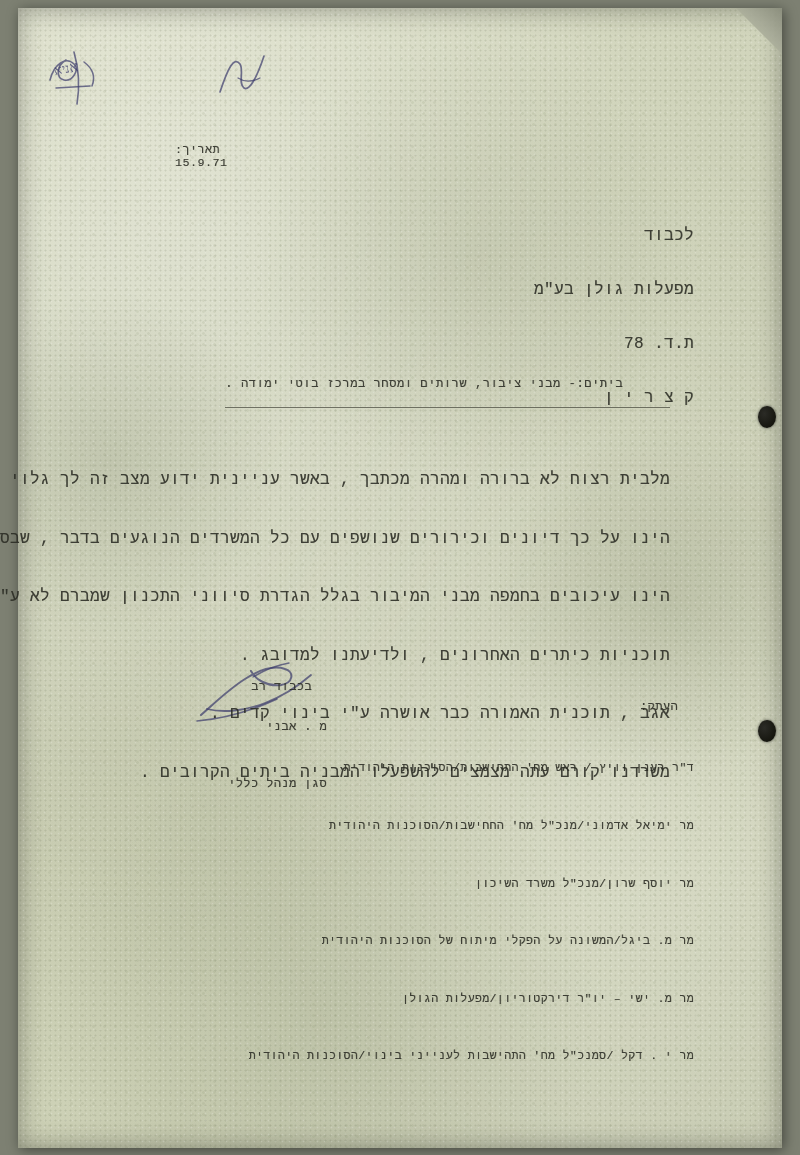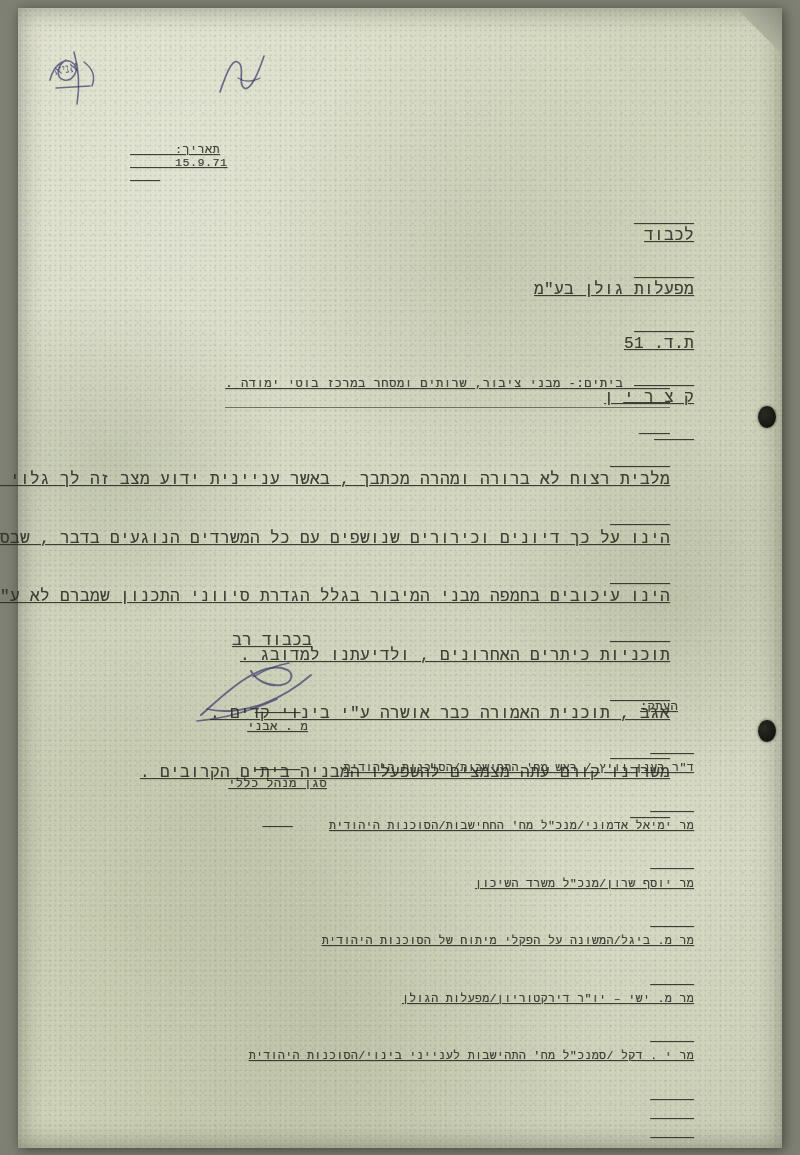--- a/index.html
+++ b/index.html
@@ -90,21 +90,20 @@
   .typed {
     position: absolute;
     color: #2a2b24;
     font-family: "Liberation Mono", "DejaVu Sans Mono", monospace;
     direction: rtl;
     unicode-bidi: embed;
     white-space: pre;
     letter-spacing: 0.4px;
     text-shadow: 0.4px 0.4px 0 rgba(60,62,45,0.45);
     opacity: 0.88;
-    text-decoration: underline;
   }
 
   .date-line {
     top: 122px;
     left: 112px;
     font-size: 11.5px;
     direction: ltr;
     letter-spacing: 0.6px;
   }
   .date-line .lbl { direction: rtl; unicode-bidi: embed; }
@@ -134,32 +133,32 @@
   .body-para {
     top: 424px;
     right: 112px;
     width: 580px;
     font-size: 16px;
     line-height: 19.5px;
     text-align: right;
   }
 
   .closing {
-    top: 622px;
+    top: 668px;
     right: 470px;
-    font-size: 16px;
+    font-size: 12px;
     line-height: 22px;
     text-align: center;
   }
   .sig-name {
     top: 672px;
     right: 455px;
     font-size: 12px;
     line-height: 19px;
-    text-align: center;
+    text-align: right;
   }
 
   .cc-head {
     top: 692px;
     right: 104px;
     font-size: 12px;
   }
   .cc-list {
     top: 712px;
     right: 88px;
@@ -237,21 +236,21 @@
     </div>
 
     <div class="typed date-line">
       <span class="lbl">‎תאריך:</span>
       <span>15.9.71</span>
     </div>
 
     <div class="typed addressee">
       <div>לכבוד</div>
       <div>מפעלות גולן בע"מ</div>
-      <div>ת.ד. 51</div>
+      <div>ת.ד. 78</div>
       <div>ק צ ר י ן</div>
     </div>
 
     <div class="typed subject">
       <span>ביתים:-</span><span>&nbsp;</span><span>מבני ציבור, שרותים ומסחר במרכז בוטי ימודה .</span>
       <span class="rule"></span>
     </div>
 
     <div class="typed body-para">
       <div>מלבית רצוח לא ברורה ומהרה מכתבך , באשר עניינית ידוע מצב זה לך גלוי .</div>

